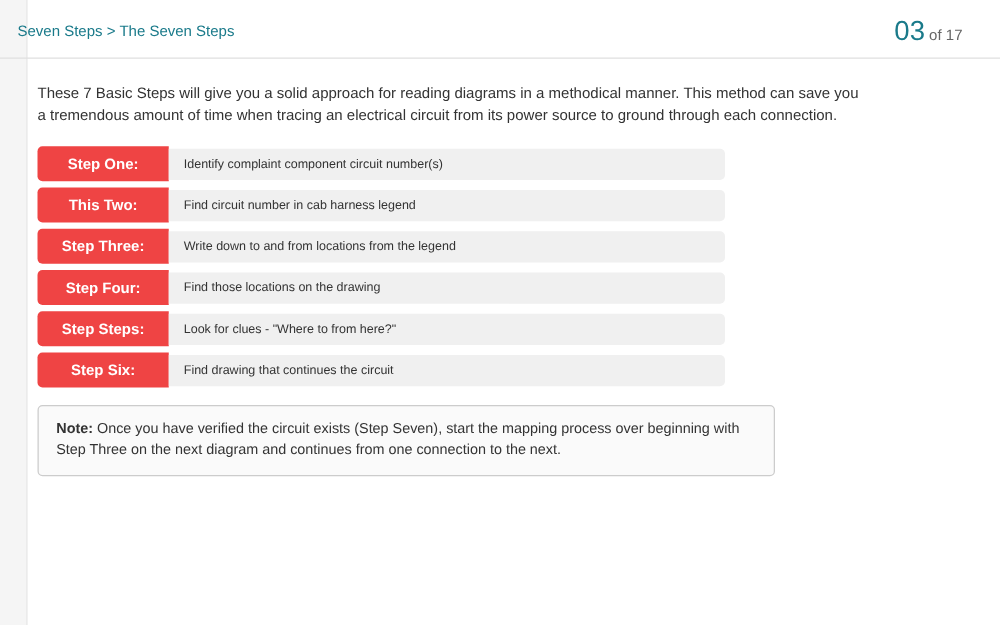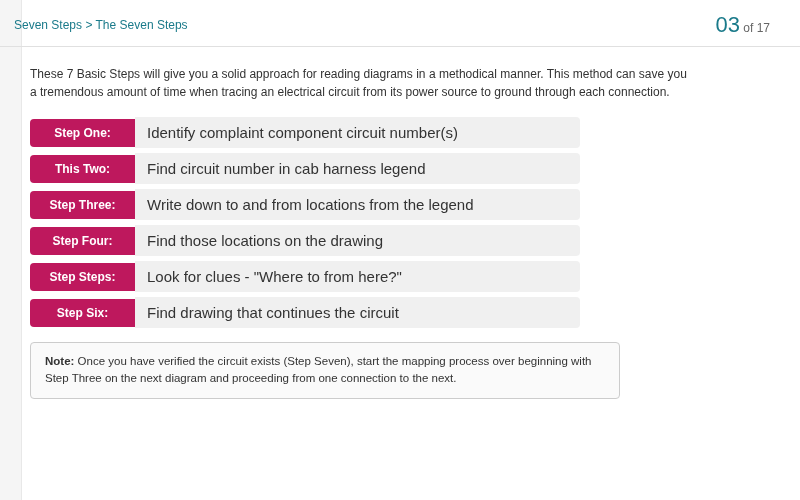--- a/index.html
+++ b/index.html
@@ -75,35 +75,35 @@
       max-width: 550px;
     }
 
     .step-row {
       display: flex;
       align-items: center;
       gap: 0;
     }
 
     .step-label {
-      background: #be185d;
+      background: #ef4444;
       color: #ffffff;
       font-size: 12px;
       font-weight: bold;
       padding: 7px 12px;
       border-radius: 4px 0 0 4px;
       min-width: 105px;
       text-align: center;
       white-space: nowrap;
     }
 
     .step-content {
       background: #f0f0f0;
       color: #333;
-      font-size: 15px;
+      font-size: 10px;
       padding: 7px 12px;
       border-radius: 0 4px 4px 0;
       flex: 1;
     }
 
     
     .note-box {
       margin-top: 14px;
       border: 1px solid #ccc;
       border-radius: 4px;
@@ -198,15 +198,15 @@
         <div class="step-label">Step Steps:</div>
         <div class="step-content">Look for clues - "Where to from here?"</div>
       </div>
       <div class="step-row">
         <div class="step-label">Step Six:</div>
         <div class="step-content">Find drawing that continues the circuit</div>
       </div>
     </div>
 
   <div class="note-box">
-    <span class="note-label">Note:</span><span> Once you have verified the circuit exists (Step Seven), start the mapping process over beginning with Step Three on the next diagram and proceeding from one connection to the next.</span>
+    <span class="note-label">Note:</span><span> Once you have verified the circuit exists (Step Seven), start the mapping process over beginning with Step Three on the next diagram and continues from one connection to the next.</span>
   </div>
 </div>
 
 </body></html>

